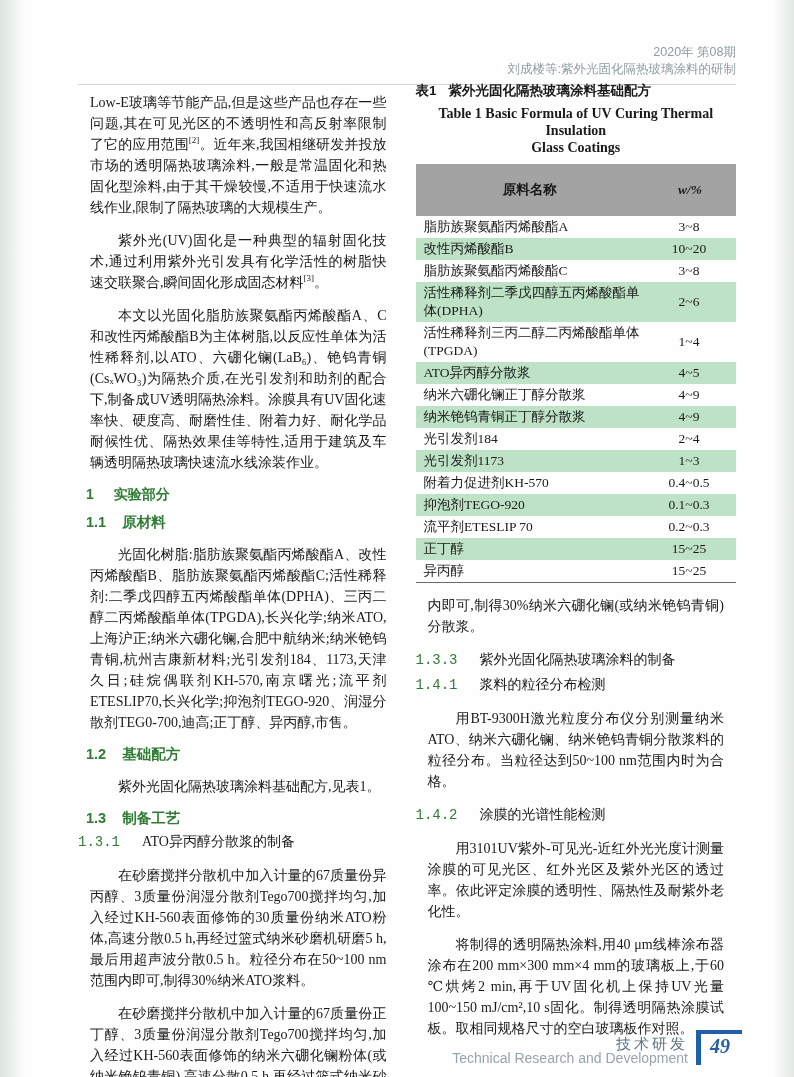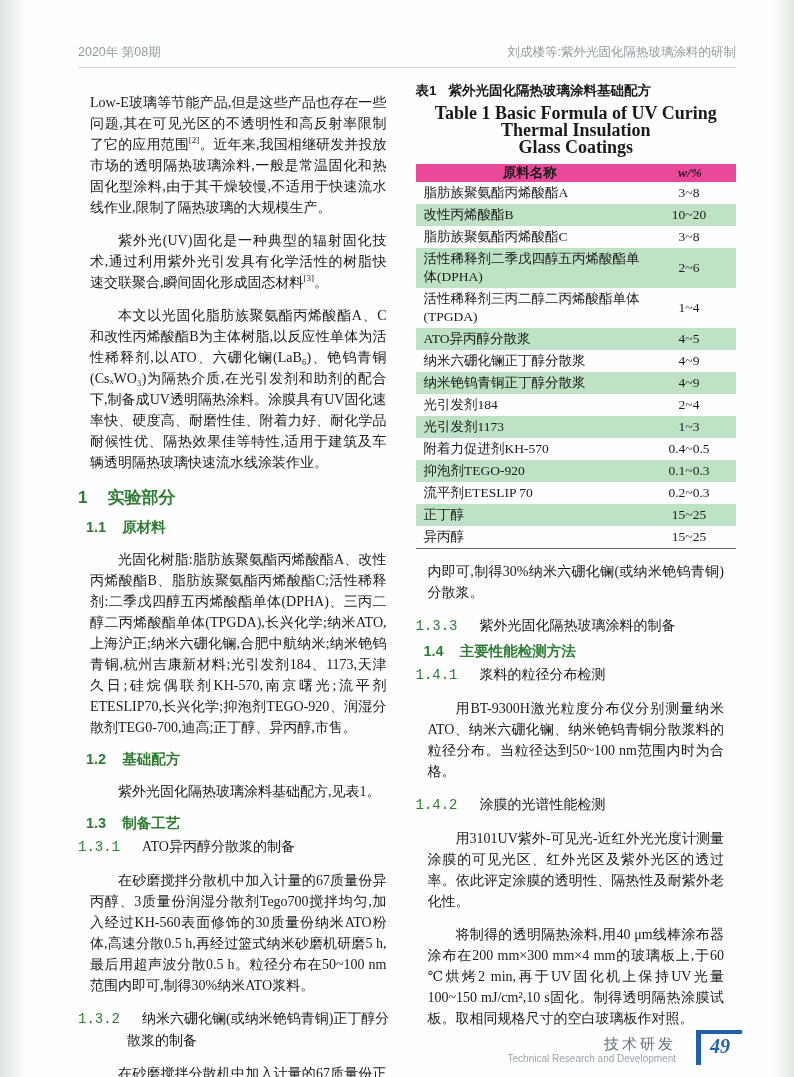--- a/index.html
+++ b/index.html
@@ -9,58 +9,58 @@
     font-family:"Liberation Serif","DejaVu Serif",serif;color:#1a1a1a;
   }
   .edge-left{position:absolute;left:0;top:0;bottom:0;width:26px;
     background:linear-gradient(90deg,#dde5de 0%,rgba(255,255,255,0) 100%);pointer-events:none;}
   .edge-right{position:absolute;right:0;top:0;bottom:0;width:22px;
     background:linear-gradient(270deg,#e2e8e2 0%,rgba(255,255,255,0) 100%);pointer-events:none;}
 
   .header{position:absolute;left:78px;right:58px;top:44px;
     display:flex;justify-content:space-between;align-items:flex-end;
     font-family:"Liberation Sans","DejaVu Sans",sans-serif;
-    font-size:12.5px;color:#8d9c9e;padding-bottom:6px;border-bottom:1px solid #ccd7d6;}
+    font-size:12.5px;color:#8d9c9e;padding-bottom:6px;border-bottom:1px solid #ccd7d6;flex-direction:column;}
 
   .content{position:absolute;left:78px;right:58px;top:80px;display:flex;gap:17px;}
   .col{flex:1 1 0;min-width:0;}
 
   p.body{margin:12px;font-size:14px;line-height:21px;text-align:justify;}
   p.indent{text-indent:2em;}
   sup{font-size:9px;line-height:0;}
 
-  h1.sec1{margin:13px 0 9px 0;font-family:"Liberation Sans","DejaVu Sans",sans-serif;
-    font-size:17px;color:#2e7d32;font-weight:bold;}
+  h1.sec1{margin:13px 0 9px 8px;font-family:"Liberation Sans","DejaVu Sans",sans-serif;
+    font-size:14px;color:#2e7d32;font-weight:bold;}
   h1.sec1 .num{margin-right:20px;}
   h2.sec2{margin:5px 0 3px 8px;font-family:"Liberation Sans","DejaVu Sans",sans-serif;
     font-size:14.5px;color:#2e7d32;font-weight:bold;}
   h2.sec2 .num{margin-right:16px;}
   h3.sec3{margin:3px 0 2px 0;font-size:14px;font-weight:normal;color:#1a1a1a;
     padding-left:49px;text-indent:-49px;line-height:21px;}
   h3.sec3 .num{color:#2e7d32;font-family:Liberation Mono, monospace;margin-right:22px;}
 
   .tbl-title-cn{text-align:left;font-family:"Liberation Sans","DejaVu Sans",sans-serif;
     font-weight:bold;font-size:13.5px;margin:2px 0 5px 0;}
   .tbl-title-cn .tno{margin-right:12px;}
-  .tbl-title-en{text-align:center;font-weight:bold;font-size:18px;line-height:17px;margin-bottom:8px;}
+  .tbl-title-en{text-align:center;font-weight:bold;font-size:14px;line-height:17px;margin-bottom:8px;}
   table.formula{width:100%;border-collapse:collapse;border-bottom:1.5px solid #6a6a6a;
     font-size:13.5px;line-height:18px;}
-  table.formula thead th{background:#ec4899;font-weight:bold;padding:0 4px;text-align:center;}
+  table.formula thead th{background:#a3a3a3;font-weight:bold;padding:17px 4px;text-align:center;}
   table.formula thead th.wcol{font-style:italic;width:84px;}
   table.formula td{padding:2px 2px 2px 8px;}
   table.formula td.val{text-align:center;padding-left:0;}
   table.formula tbody tr:nth-child(even){background:#bee2c5;}
   .tablewrap{margin-bottom:10px;}
 
-  .footer{position:absolute;right:52px;bottom:12px;display:flex;align-items:flex-start;gap:12px;}
+  .footer{position:absolute;right:52px;bottom:12px;display:flex;align-items:flex-start;}
   .footer .labels{text-align:right;padding-top:5px;}
   .footer .cn{font-family:"Liberation Sans","DejaVu Sans",sans-serif;
     font-size:15px;color:#5f7280;letter-spacing:3px;line-height:18px;}
   .footer .en{font-family:"Liberation Sans","DejaVu Sans",sans-serif;
-    font-size:10px;color:#97a4ad;line-height:11px;}
+    font-size:14px;color:#97a4ad;line-height:11px;}
   .footer .pageno-box{margin-left:8px;border-left:5px solid #2060ab;border-top:4px solid #2060ab;
     padding:1px 12px 8px 9px;}
   .footer .pageno{font-size:20px;font-weight:bold;font-style:italic;color:#2060ab;line-height:22px;}
 </style>
 </head>
 <body>
 
 <div class="page">
   <div class="edge-left"></div>
   <div class="edge-right"></div>
@@ -83,21 +83,20 @@
       <p class="body indent">光固化树脂:脂肪族聚氨酯丙烯酸酯A、改性丙烯酸酯B、脂肪族聚氨酯丙烯酸酯C;活性稀释剂:二季戊四醇五丙烯酸酯单体(DPHA)、三丙二醇二丙烯酸酯单体(TPGDA),长兴化学;纳米ATO,上海沪正;纳米六硼化镧,合肥中航纳米;纳米铯钨青铜,杭州吉康新材料;光引发剂184、1173,天津久日;硅烷偶联剂KH-570,南京曙光;流平剂ETESLIP70,长兴化学;抑泡剂TEGO-920、润湿分散剂TEG0-700,迪高;正丁醇、异丙醇,市售。</p>
 
       <h2 class="sec2"><span class="num">1.2</span><span>基础配方</span></h2>
       <p class="body indent">紫外光固化隔热玻璃涂料基础配方,见表1。</p>
 
       <h2 class="sec2"><span class="num">1.3</span><span>制备工艺</span></h2>
 
       <h3 class="sec3"><span class="num">1.3.1</span><span>ATO异丙醇分散浆的制备</span></h3>
       <p class="body indent">在砂磨搅拌分散机中加入计量的67质量份异丙醇、3质量份润湿分散剂Tego700搅拌均匀,加入经过KH-560表面修饰的30质量份纳米ATO粉体,高速分散0.5 h,再经过篮式纳米砂磨机研磨5 h,最后用超声波分散0.5 h。粒径分布在50~100 nm范围内即可,制得30%纳米ATO浆料。</p>
 
-      <h3 class="sec3"><span class="num">1.3.2</span><span>纳米六硼化镧(或纳米铯钨青铜)正丁醇分散浆的制备</span></h3>
       <p class="body indent">在砂磨搅拌分散机中加入计量的67质量份正丁醇、3质量份润湿分散剂Tego700搅拌均匀,加入经过KH-560表面修饰的纳米六硼化镧粉体(或纳米铯钨青铜),高速分散0.5 h,再经过篮式纳米砂磨机研磨5 h,最后用超声波分散0.5 h。粒径分布在50~100 nm范围</p>
     </div>
 
     <div class="col">
       <div class="tablewrap">
         <div class="tbl-title-cn"><span class="tno">表1</span><span>紫外光固化隔热玻璃涂料基础配方</span></div>
         <div class="tbl-title-en"><span>Table 1   Basic Formula of UV Curing Thermal Insulation</span><br><span>Glass Coatings</span></div>
         <table class="formula">
           <thead>
             <tr>
@@ -167,21 +166,20 @@
                 <td class="val">15~25</td>
               </tr>
             </tbody>
         </table>
       </div>
 
       <p class="body">内即可,制得30%纳米六硼化镧(或纳米铯钨青铜)分散浆。</p>
 
       <h3 class="sec3"><span class="num">1.3.3</span><span>紫外光固化隔热玻璃涂料的制备</span></h3>
 
-      <h2 class="sec2"><span class="num">1.4</span><span>主要性能检测方法</span></h2>
 
       <h3 class="sec3"><span class="num">1.4.1</span><span>浆料的粒径分布检测</span></h3>
       <p class="body indent">用BT-9300H激光粒度分布仪分别测量纳米ATO、纳米六硼化镧、纳米铯钨青铜分散浆料的粒径分布。当粒径达到50~100 nm范围内时为合格。</p>
 
       <h3 class="sec3"><span class="num">1.4.2</span><span>涂膜的光谱性能检测</span></h3>
       <p class="body indent">用3101UV紫外-可见光-近红外光光度计测量涂膜的可见光区、红外光区及紫外光区的透过率。依此评定涂膜的透明性、隔热性及耐紫外老化性。</p>
 
       <p class="body indent">将制得的透明隔热涂料,用40 μm线棒涂布器涂布在200 mm×300 mm×4 mm的玻璃板上,于60 ℃烘烤2 min,再于UV固化机上保持UV光量100~150 mJ/cm²,10 s固化。制得透明隔热涂膜试板。取相同规格尺寸的空白玻璃板作对照。</p>
     </div>
   </div>

